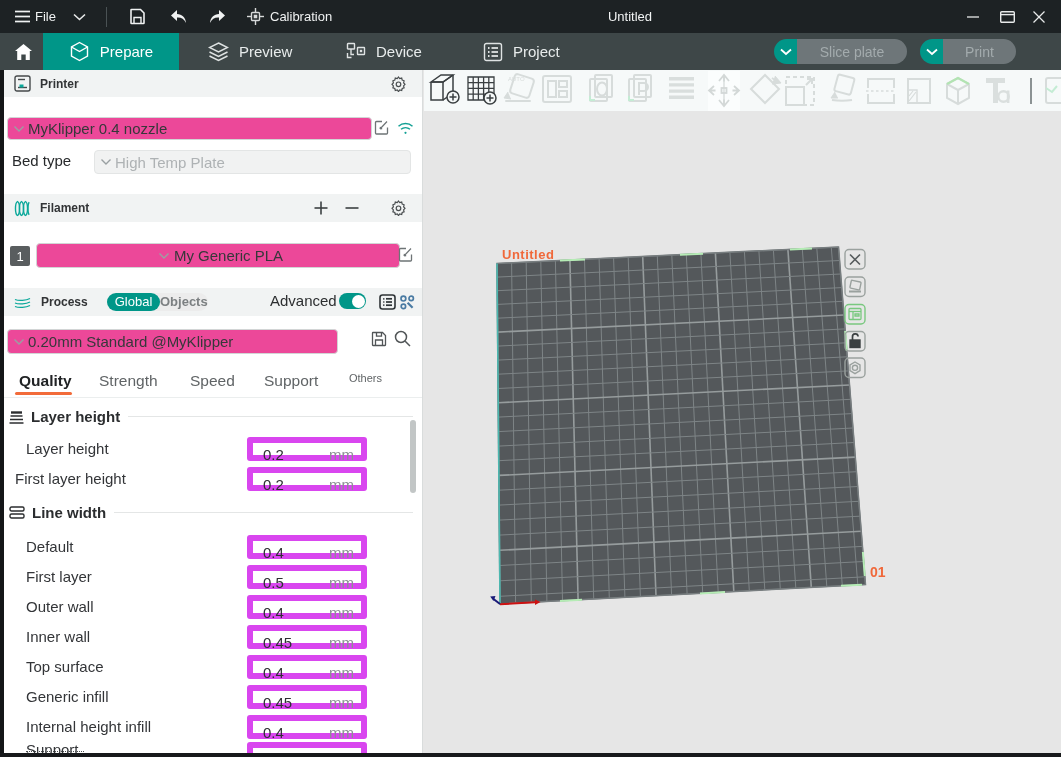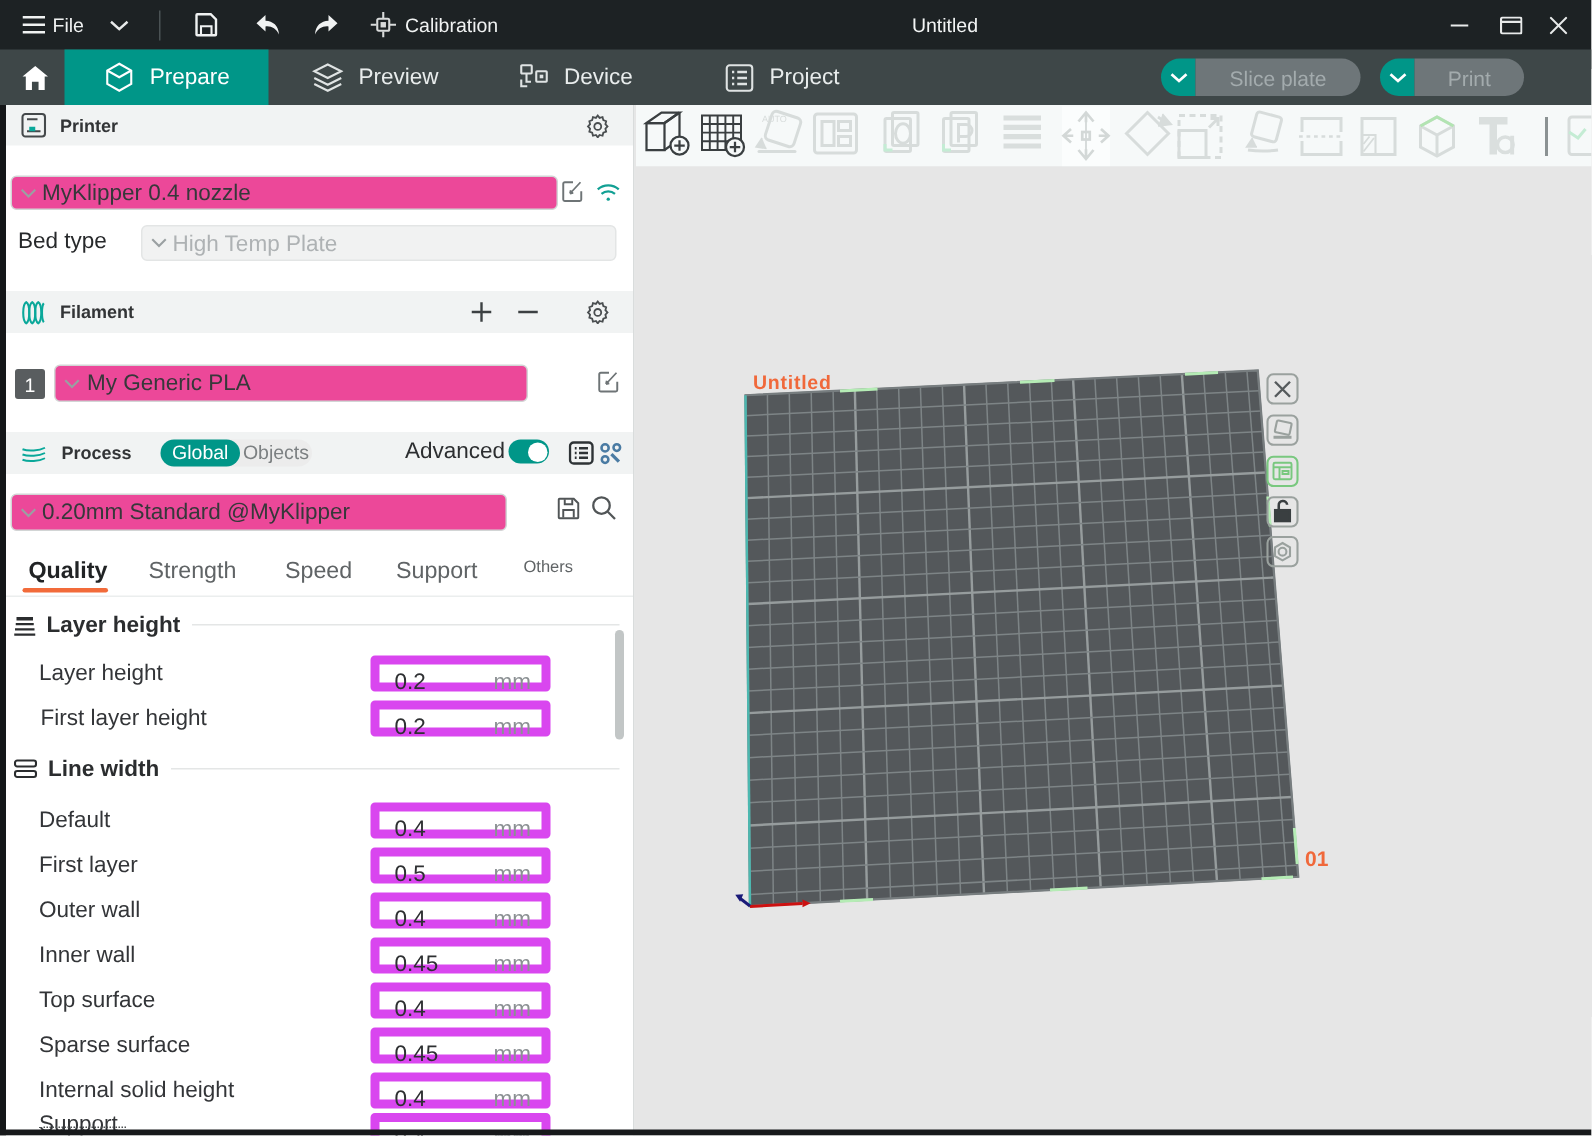--- a/index.html
+++ b/index.html
@@ -228,42 +228,42 @@
         </svg>
       <svg style="position:absolute; left:345px; top:7px;" width="14" height="14" viewBox="0 0 14 14" stroke="#3c4042" stroke-width="1.6">
           <line x1="0.5" y1="7" x2="13.5" y2="7"></line>
         </svg>
       <svg style="position:absolute; left:390px; top:5px;" width="17" height="17" viewBox="0 0 17 17">
           <path d="M8.5 2 l1.2 1.6 2 -.5 .5 2 1.9 .7 -.5 2 1.4 1.5 -1.4 1.5 .5 2 -1.9 .7 -.5 2 -2 -.5 -1.2 1.6 -1.2 -1.6 -2 .5 -.5 -2 -1.9 -.7 .5 -2 -1.4 -1.5 1.4 -1.5 -.5 -2 1.9 -.7 .5 -2 2 .5 z" fill="none" stroke="#4a4e50" stroke-width="1.2"></path>
           <circle cx="8.5" cy="9.3" r="2.3" fill="none" stroke="#4a4e50" stroke-width="1.2"></circle>
         </svg>
     </div>
     <div style="position:absolute; left:10px; top:176px; width:20px; height:20px; background:#595d5f; color:#fff; font-size:13px; display:flex; align-items:center; justify-content:center; border-radius:2px;">1</div>
-    <div class="combo" style="left:36px; top:173px; width:316px; height:25px;">
+    <div class="combo" style="left:36px; top:173px; width:364px; height:25px;justify-content:center;">
       <svg class="chev" style="margin:0 4px 0 5px;" width="12" height="8" viewBox="0 0 12 8">
           <path d="M1.5 1.5 L6 6 L10.5 1.5" stroke="#9aa0a2" stroke-width="1.4" fill="none"></path>
         </svg>My Generic PLA
     </div>
     <svg style="position:absolute; left:398px; top:177px;" width="15" height="15" viewBox="0 0 15 15" fill="none" stroke="#6e7476" stroke-width="1.3">
         <path d="M13.5 7.5 V13 a1 1 0 0 1 -1 1 H2.5 a1 1 0 0 1 -1 -1 V2.5 a1 1 0 0 1 1 -1 H8"></path>
         <path d="M6 9 L13 1.5 M6 9 L6.5 6.8 M6 9 L8.2 8.6" stroke-width="1.2"></path>
       </svg>
 
     <div class="sechdr" style="top:218px;">
       <svg style="margin-left:13px;" width="19" height="16" viewBox="0 0 19 16">
           <g fill="none" stroke="#0aa89a" stroke-width="1.3">
             <path d="M2 5.5 C6 7 13 6.5 17 4.5"></path>
             <path d="M2 9 C6 10.5 13 10 17 8"></path>
             <path d="M2 12.5 C6 14 13 13.5 17 11.5"></path>
           </g>
         </svg>
       <span class="t">Process</span>
       <div style="position:absolute; left:107px; top:5px; width:101px; height:18px; background:#ececec; border-radius:9px;">
         <div style="position:absolute; left:0; top:0; width:53px; height:18px; background:#009688; border-radius:9px; color:#fff; font-size:13px; text-align:center; line-height:18px;">Global</div>
-        <div style="position:absolute; left:53px; top:0; width:48px; height:18px; color:#7c8082; font-size:13px; text-align:center; line-height:18px;">Objects</div>
+        <div style="position:absolute; left:53px; top:0; width:48px; height:18px; color:#7c8082; font-size:13px; line-height:18px;font-weight:bold;">Objects</div>
       </div>
       <div style="position:absolute; left:270px; top:4px; font-size:15px; color:#2c2e30;">Advanced</div>
       <div style="position:absolute; left:339px; top:5px; width:27px; height:16px; background:#009688; border-radius:8px;">
         <div style="position:absolute; right:1.5px; top:1.5px; width:13px; height:13px; background:#fff; border-radius:50%;"></div>
       </div>
       <svg style="position:absolute; left:379px; top:6px;" width="17" height="16" viewBox="0 0 17 16" fill="none" stroke="#2e3336" stroke-width="1.6">
           <rect x="1" y="1" width="15" height="14" rx="2.5"></rect>
           <g stroke-width="1.7">
             <line x1="4.2" y1="4.8" x2="5.4" y2="4.8"></line>
             <line x1="7" y1="4.8" x2="13" y2="4.8"></line>
@@ -316,21 +316,21 @@
           </g>
         </svg>
       <span class="t">Layer height</span>
       <div class="ln" style="flex:1;"></div>
     </div>
     <div class="lbl15" style="left:26px; top:370px;">Layer height</div>
     <div class="row-input" style="top:367px;">
         <span class="v">0.2</span>
         <span class="u">mm</span>
       </div>
-    <div class="lbl15" style="left:27px; top:400px;text-align:right;">First layer height</div>
+    <div class="lbl15" style="left:15px; top:400px;text-align:right;">First layer height</div>
     <div class="row-input" style="top:397px;">
         <span class="v">0.2</span>
         <span class="u">mm</span>
       </div>
 
     <div class="grouphdr" style="top:434px; width:404px;">
       <svg width="16" height="13" viewBox="0 0 16 13">
           <g fill="none" stroke="#2b2d2f" stroke-width="1.4">
             <rect x="1" y="1" width="14" height="4" rx="1.5"></rect>
             <rect x="1" y="8" width="14" height="4" rx="1.5"></rect>
@@ -357,26 +357,26 @@
     <div class="lbl15" style="left:26px; top:558px;">Inner wall</div>
     <div class="row-input" style="top:555px;">
         <span class="v">0.45</span>
         <span class="u">mm</span>
       </div>
     <div class="lbl15" style="left:26px; top:588px;">Top surface</div>
     <div class="row-input" style="top:585px;">
         <span class="v">0.4</span>
         <span class="u">mm</span>
       </div>
-    <div class="lbl15" style="left:26px; top:618px;">Sparse surface</div>
+    <div class="lbl15" style="left:26px; top:618px;">Generic infill</div>
     <div class="row-input" style="top:615px;">
         <span class="v">0.45</span>
         <span class="u">mm</span>
       </div>
-    <div class="lbl15" style="left:26px; top:648px;">Internal solid height</div>
+    <div class="lbl15" style="left:26px; top:648px;">Internal height infill</div>
     <div class="row-input" style="top:645px;">
         <span class="v">0.4</span>
         <span class="u">mm</span>
       </div>
     <div class="lbl15" style="left:26px; top:671px;">Support</div>
     <div style="position:absolute; left:26px; top:681px; width:58px; border-bottom:1.5px dotted #4a4e50;"></div>
     <div class="row-input" style="top:672px;">
         <span class="v">0.4</span>
         <span class="u">mm</span>
       </div>

